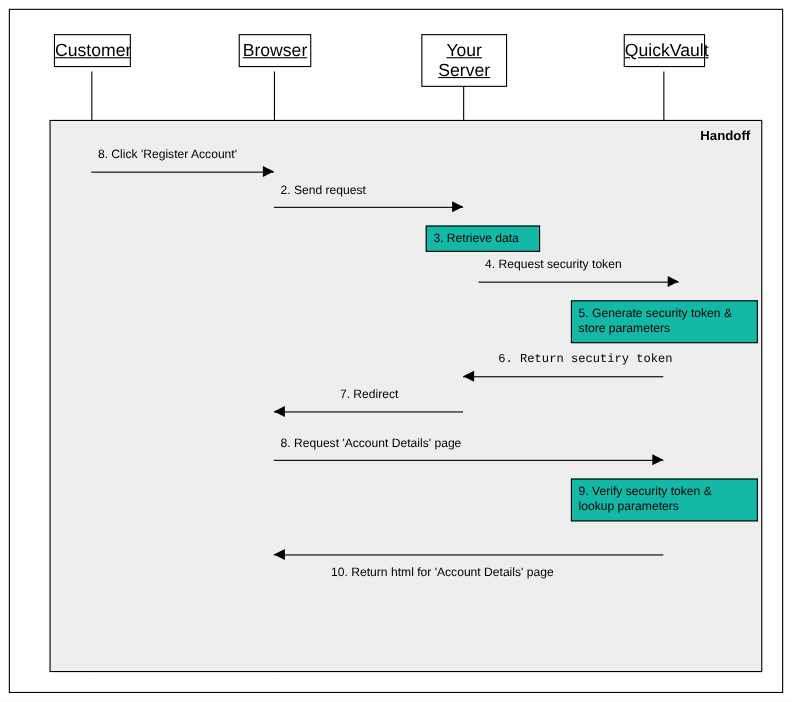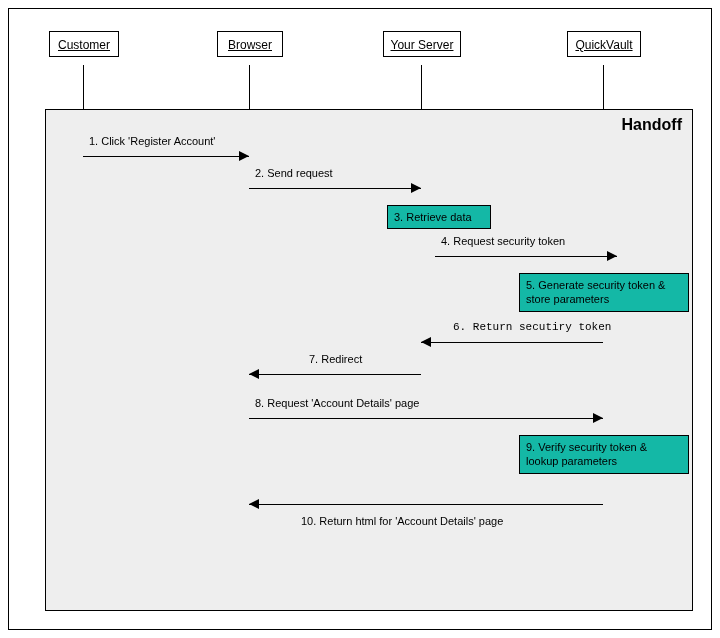--- a/index.html
+++ b/index.html
@@ -28,38 +28,38 @@
   .handoff-box {
     position: absolute;
     border: 1px solid #000;
     background: #eee;
   }
   .handoff-label {
     position: absolute;
     top: 6px;
     right: 10px;
     font-weight: bold;
-    font-size: 16px;
+    font-size: 12px;
   }
   .lifeline {
     position: absolute;
     width: 1px;
     background: #000;
     top: 56px;
     bottom: 18px;
   }
   .participant {
     position: absolute;
     top: 22px;
     border: 1px solid #000;
     background: #fff;
     text-align: center;
     padding: 6px 0 4px 0;
     text-decoration: underline;
-    font-size: 12px;
+    font-size: 16px;
   }
   .node {
     position: absolute;
     border: 1px solid #000;
     background: #14b8a6;
     padding: 4px 6px;
     font-size: 11px;
     line-height: 1.3;
   }
   .msg {
@@ -112,21 +112,21 @@
     <div class="handoff-box" style="left:36px; top:100px; width:646px; height:500px;">
       <span class="handoff-label">Handoff</span>
     </div>
 
     <div class="participant" style="left:40px;  width:68px;">Customer</div>
     <div class="participant" style="left:208px; width:64px;">Browser</div>
     <div class="participant" style="left:558px; width:72px;">QuickVault</div>
     <div class="participant" style="left:374px; width:76px;">Your Server</div>
 
     <div class="msg right" style="left:74px; width:166px; top:140px;">
-      <span class="label">1. Click 'Register Account'</span>
+      <span class="label">8. Click 'Register Account'</span>
       <div class="shaft"></div>
         <div class="arrow"></div>
     </div>
 
     <div class="msg right" style="left:240px; width:172px; top:172px;">
       <span class="label">2. Send request</span>
       <div class="shaft"></div>
         <div class="arrow"></div>
     </div>
 

